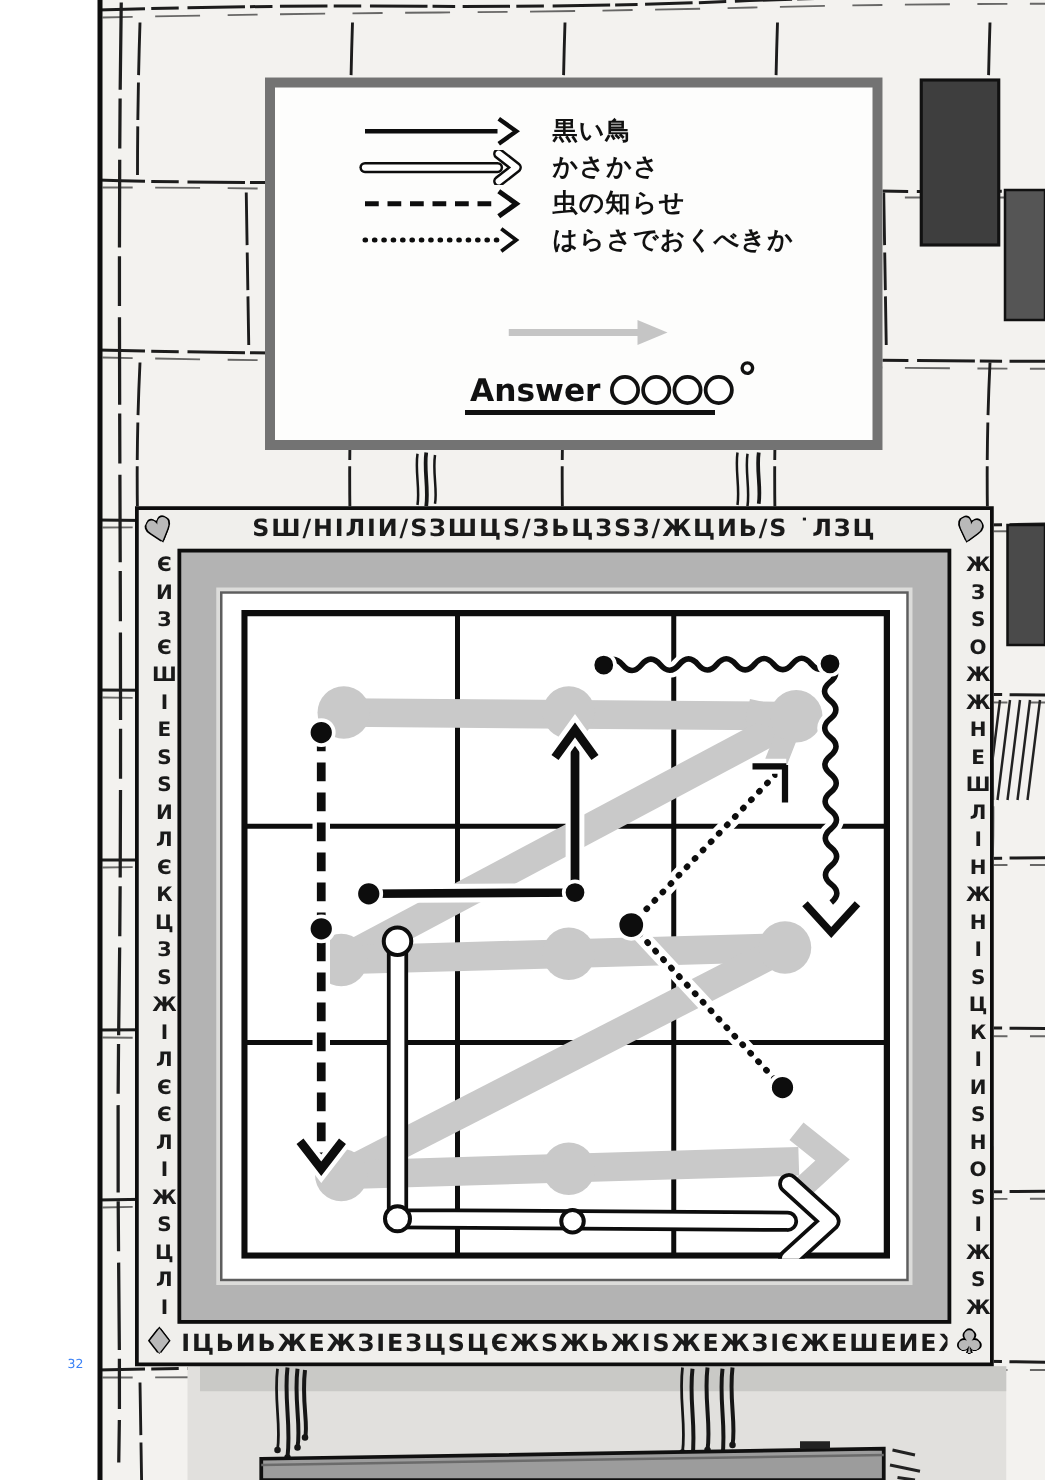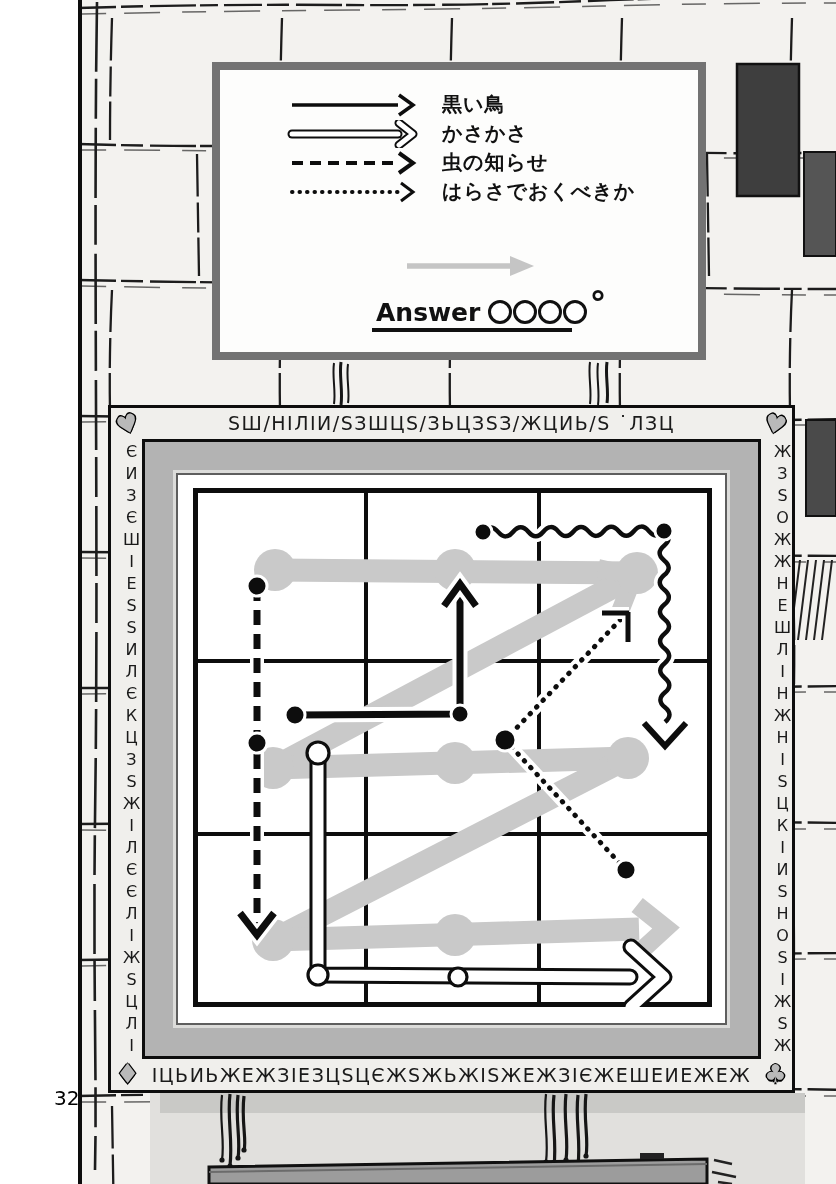--- a/index.html
+++ b/index.html
@@ -19,36 +19,36 @@
   .answer-row{position:absolute;left:156px;top:226px;height:32px;display:flex;align-items:center}
   .answer-word{font-size:25px;font-weight:bold;letter-spacing:0px}
   .answer-circles{display:flex;margin-left:8px}
   .answer-circle{width:24px;height:24px;border:3.5px solid #111;border-radius:50%;box-sizing:border-box;margin-right:1px;background:#fff}
   .degree{font-size:34px;font-weight:bold;line-height:10px;align-self:flex-start;margin-top:2px;margin-left:1px}
   .answer-underline{position:absolute;left:152px;top:258px;width:200px;height:4px;background:#111}
 
   
   .frame{position:absolute;left:108px;top:405px;width:687px;height:688px;z-index:2;
       background:#f0efec;border:3px solid #0d0d0d;box-sizing:border-box}
-  .frame-strip{position:absolute;color:#1a1a1a;font-weight:normal;overflow:hidden;white-space:nowrap}
+  .frame-strip{position:absolute;color:#1a1a1a;font-weight:bold;overflow:hidden;white-space:nowrap}
   .frame-strip.top   {left:34px;right:34px;top:0;height:30px;line-height:30px;font-size:19px;letter-spacing:1.5px;text-align:center}
   .frame-strip.bottom{left:34px;right:34px;bottom:0;height:30px;line-height:30px;font-size:19px;letter-spacing:1.5px;text-align:center}
   .frame-strip.left  {left:0;width:30px;top:34px;bottom:34px;writing-mode:vertical-rl;text-orientation:upright;font-size:16px;letter-spacing:3px;text-align:center}
   .frame-strip.right {right:0;width:30px;top:34px;bottom:34px;writing-mode:vertical-rl;text-orientation:upright;font-size:16px;letter-spacing:3px;text-align:center}
   .corner{position:absolute;width:33px;height:33px;font-size:25px;line-height:33px;text-align:center;color:#b9b9b9;
       text-shadow:1.5px 0 #000,-1.5px 0 #000,0 1.5px #000,0 -1.5px #000}
   .corner.tl{left:0;top:0;transform:rotate(-18deg)}
   .corner.tr{right:0;top:0;transform:rotate(14deg)}
   .corner.bl{left:0;bottom:0;font-size:27px}
   .corner.br{right:0;bottom:0}
   .mat{position:absolute;inset:31px;border:3px solid #0d0d0d;background:#b3b3b3}
   .mat-inner{position:absolute;inset:31px;background:#fff;border:2px solid #5e5e5e;box-shadow:0 0 0 3px #dcdcda}
   #puzzle{position:absolute;left:82px;top:80px;width:519px;height:519px}
 
-  .page-number{position:absolute;left:54px;top:1086px;font-size:20px;z-index:3;color:#000000}
+  .page-number{position:absolute;left:54px;top:1086px;font-size:10px;z-index:3;color:#3b82f6}
 </style>
 </head>
 <body>
 
 <div class="page">
 
   <svg id="wall" width="836" height="1184">
       <rect x="0" y="0" width="836" height="1184" fill="#fff"></rect>
       <rect x="80" y="0" width="756" height="1184" fill="#f3f2ef"></rect>
       <g stroke="#1c1c1c" fill="none">

